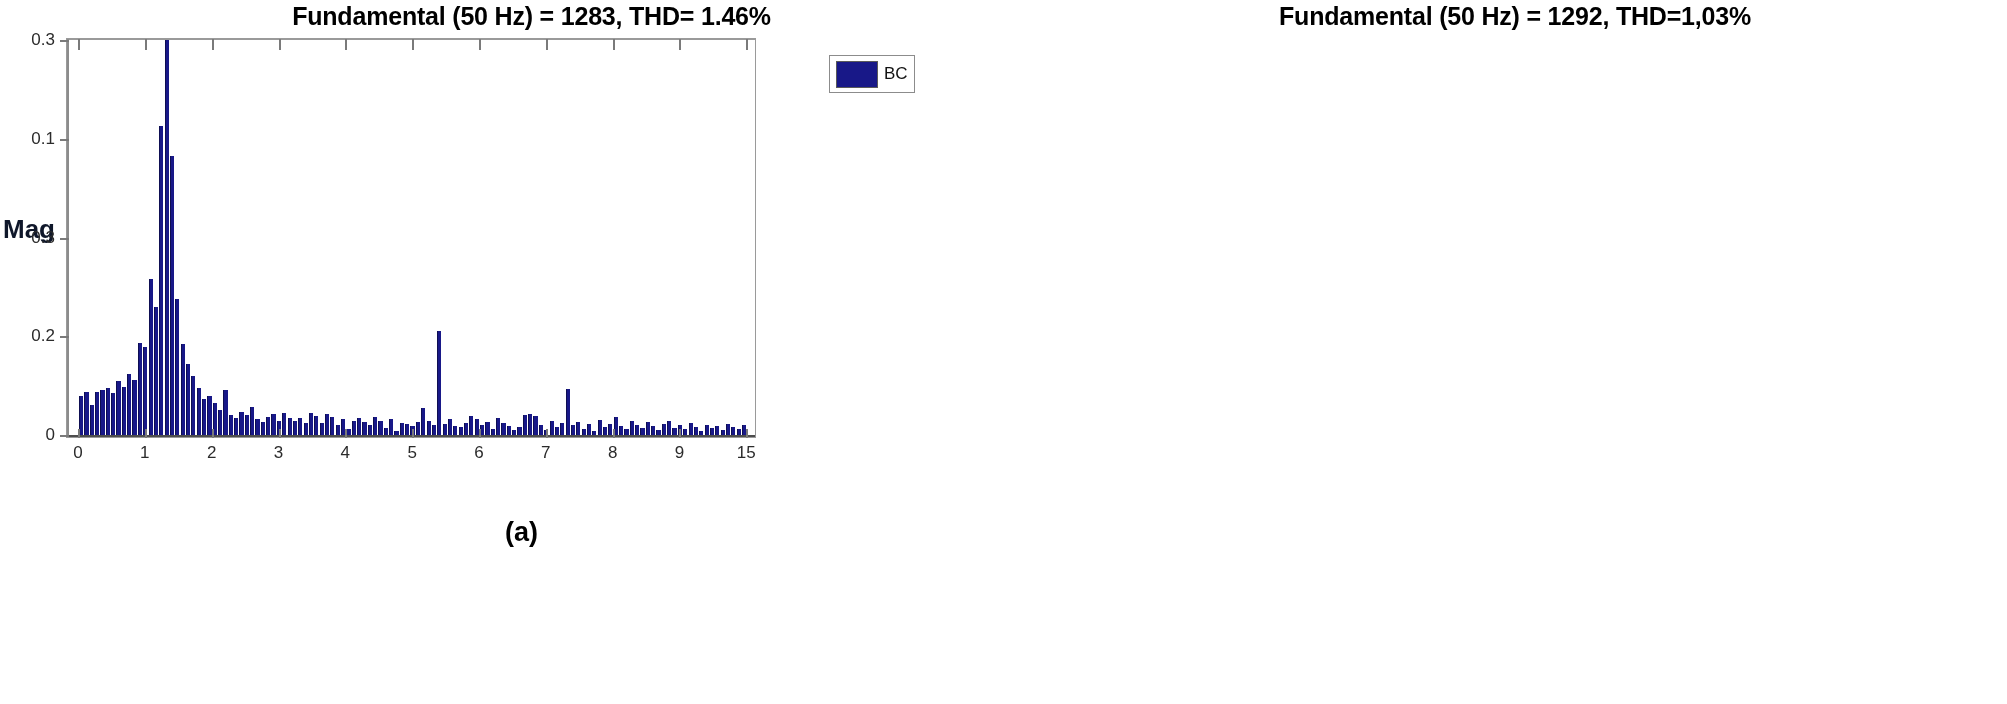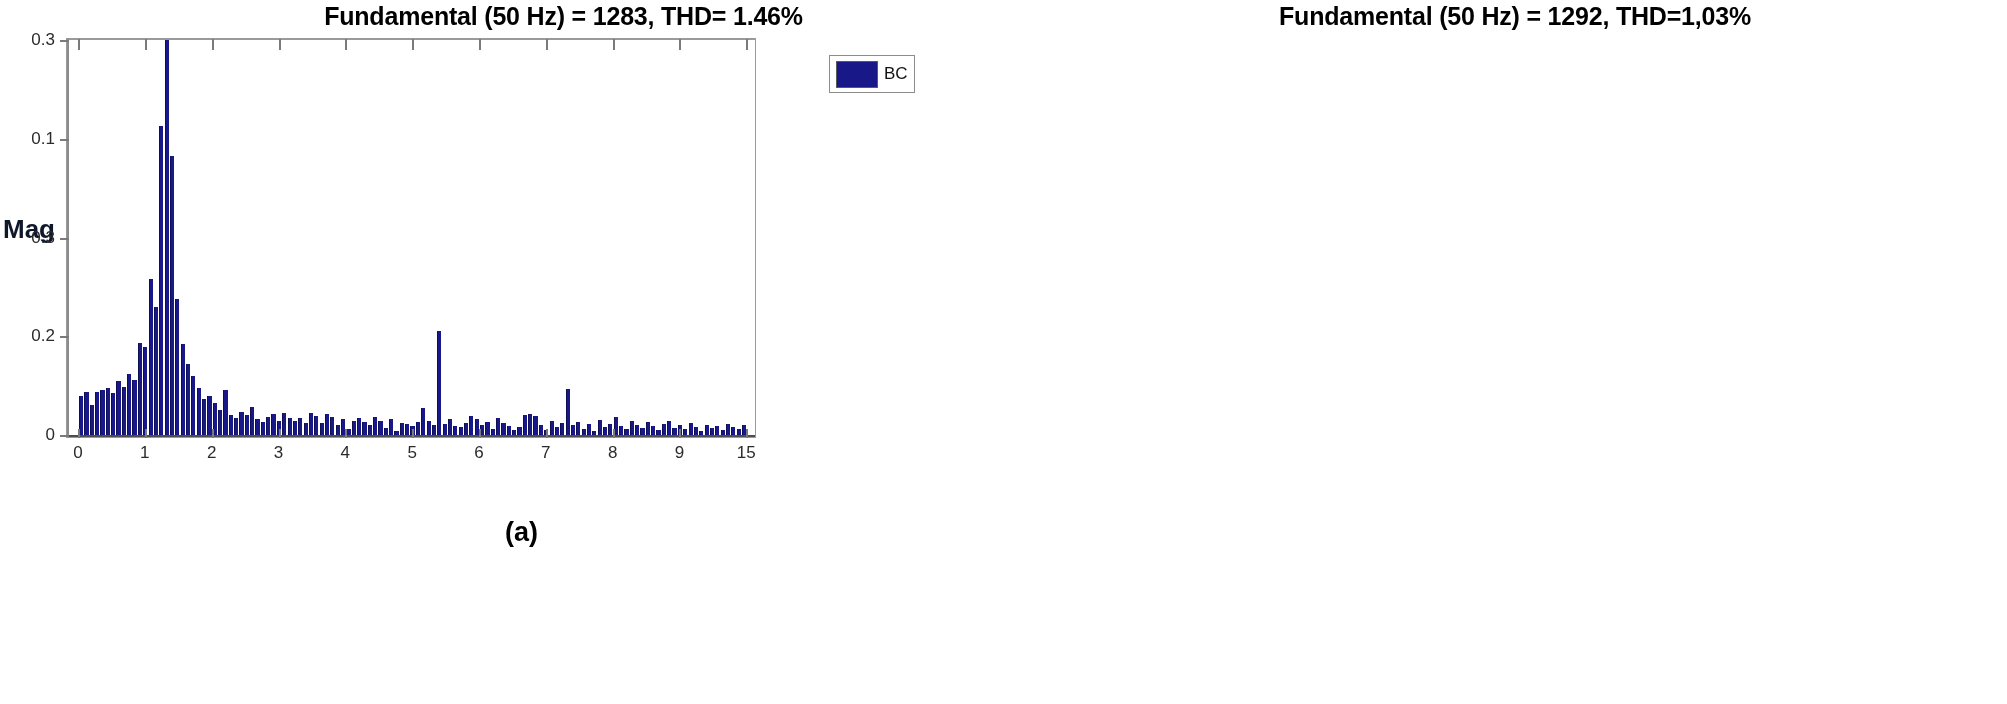--- a/index.html
+++ b/index.html
@@ -16,21 +16,21 @@
   #panel-a{left:0;width:1003px;}
   #panel-b{left:1003px;width:1004px;}
 
   .chart-title{
     position:absolute;top:2px;left:0;width:100%;
     text-align:center;
     font-size:25px;font-weight:bold;
     letter-spacing:-0.2px;
     white-space:nowrap;
   }
-  #panel-a .chart-title{padding-left:30px;margin-left:32px;}
+  #panel-a .chart-title{padding-left:30px;}
   #panel-b .chart-title{padding-left:10px;}
 
   
   .plot-box{position:absolute;border:1px solid #9a9a9a;border-top-color:#9a9a9a;background:#fff;box-sizing:border-box;}
   #plot-a{left:66px;top:38px;width:690px;height:400px;}
 
   .axis-line-left{position:absolute;left:0;top:0;width:2px;height:100%;background:#8c8c8c;}
   .axis-line-bottom{position:absolute;left:0;bottom:0;width:100%;height:2px;background:#4d4d4d;}
   .axis-line-top{position:absolute;left:0;top:0;width:100%;height:1px;background:#9a9a9a;}
 

